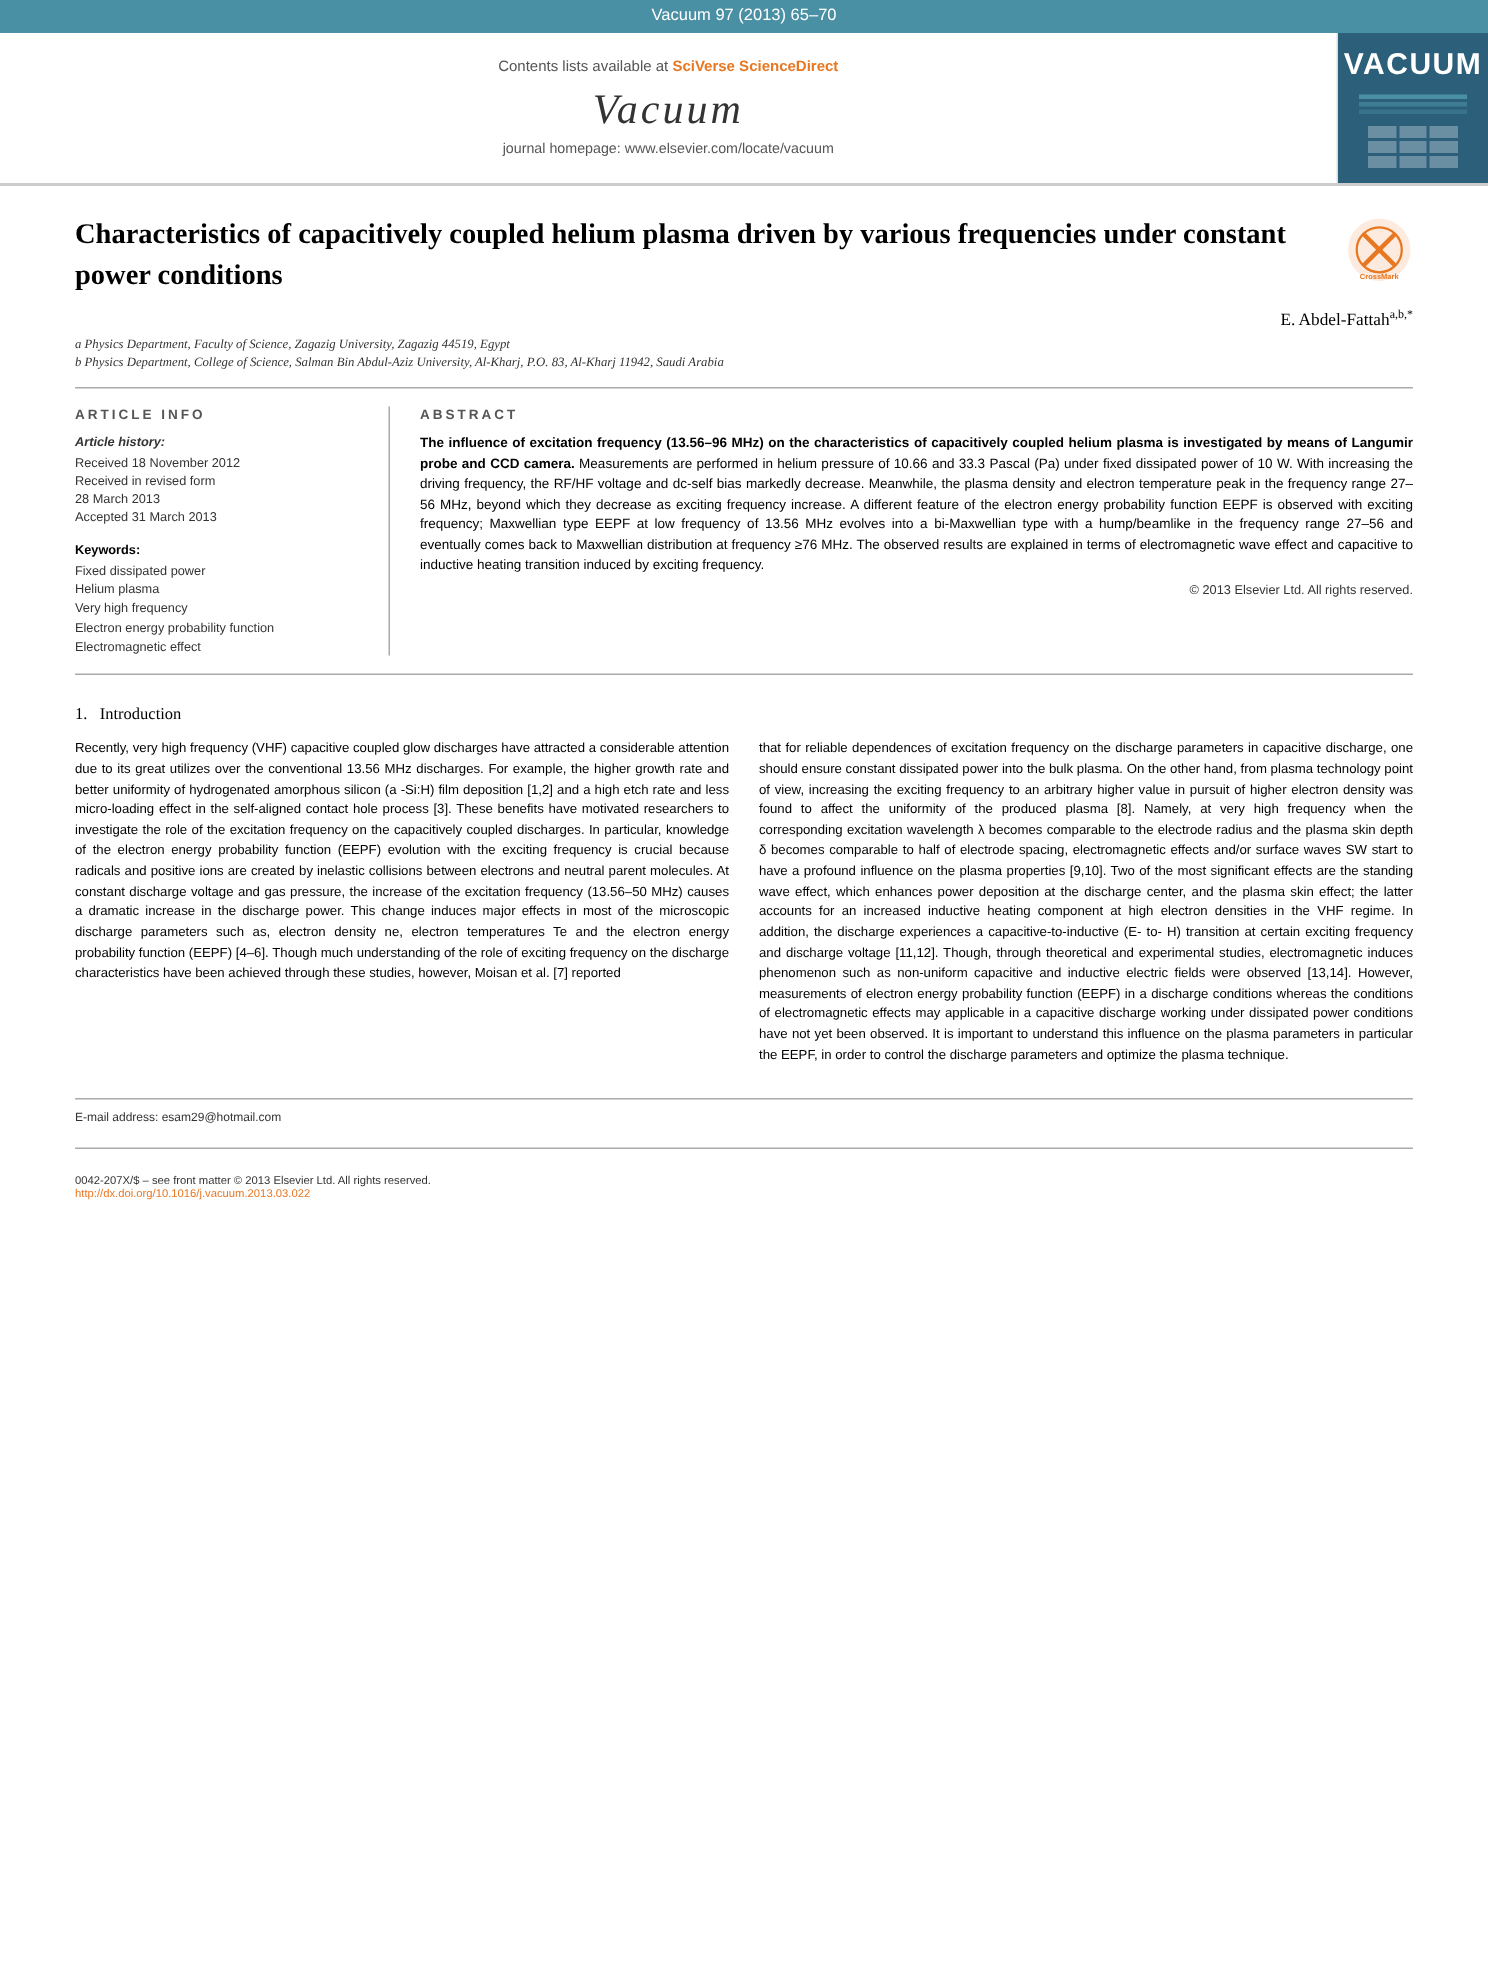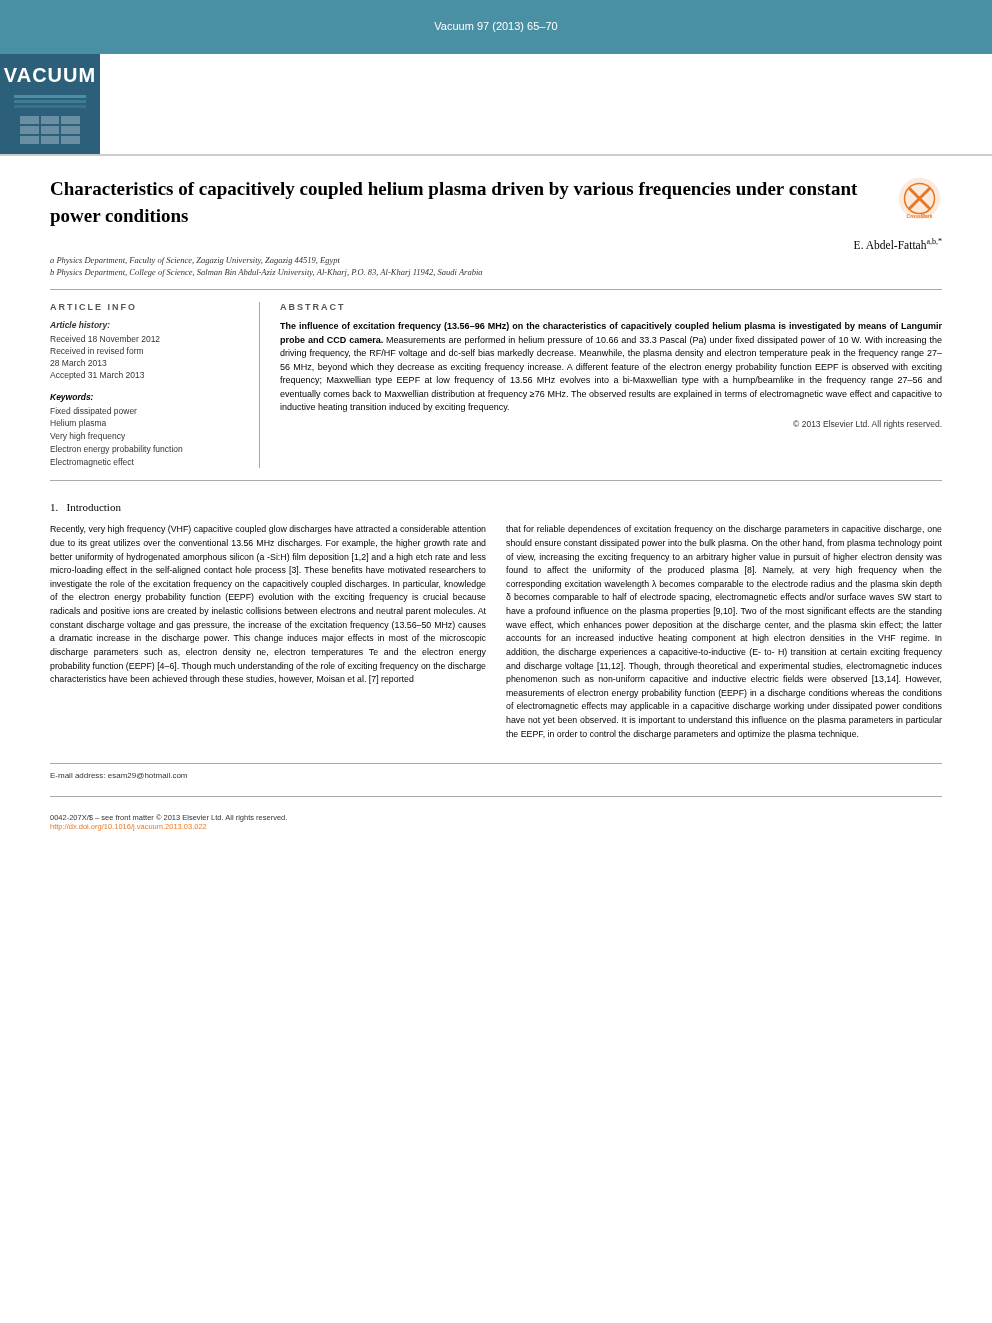--- a/index.html
+++ b/index.html
@@ -8,21 +8,21 @@
       min-height: 1323px;
       background: #fff;
       font-family: 'Times New Roman', Times, serif;
       font-size: 10px;
       color: #000;
     }
 
     .top-bar {
       background: #4a90a4;
       text-align: center;
-      padding: 20px 0;
+      padding: 4px 0;
       color: #fff;
       font-size: 11px;
       font-family: Arial, sans-serif;
     }
 
     .header-section {
       display: flex;
       align-items: stretch;
       border-bottom: 2px solid #ccc;
       border-top: 2px solid #4a90a4;
@@ -217,21 +217,20 @@
 
     .article-info-item {
       font-size: 8.5px;
       color: #333;
       line-height: 1.4;
       font-family: Arial, sans-serif;
     }
 
     .keywords-label {
       font-size: 8.5px;
-      font-style: italic;
       font-weight: bold;
       margin-top: 10px;
       margin-bottom: 3px;
       font-family: Arial, sans-serif;
     }
 
     .keyword-item {
       font-size: 8.5px;
       color: #333;
       line-height: 1.5;
@@ -337,20 +336,27 @@
 </head>
 <body>
 
 <div class="top-bar">
   <span>Vacuum 97 (2013) 65–70</span>
 </div>
 
 <div class="header-section">
 
 
+  <div class="journal-center">
+    <div class="sciverse-link">
+      Contents lists available at <span class="sci">SciVerse ScienceDirect</span>
+    </div>
+    <div class="journal-title-main">Vacuum</div>
+    <div class="journal-homepage">journal homepage: www.elsevier.com/locate/vacuum</div>
+  </div>
 
   <div class="vacuum-badge">
     <div class="vacuum-badge-title">VACUUM</div>
     <div class="vacuum-badge-lines">
       <div class="vacuum-badge-line"></div>
       <div class="vacuum-badge-line" style="opacity:0.6"></div>
       <div class="vacuum-badge-line" style="opacity:0.4"></div>
     </div>
     <div class="vacuum-badge-grid">
       <div class="vacuum-badge-cell"></div>

